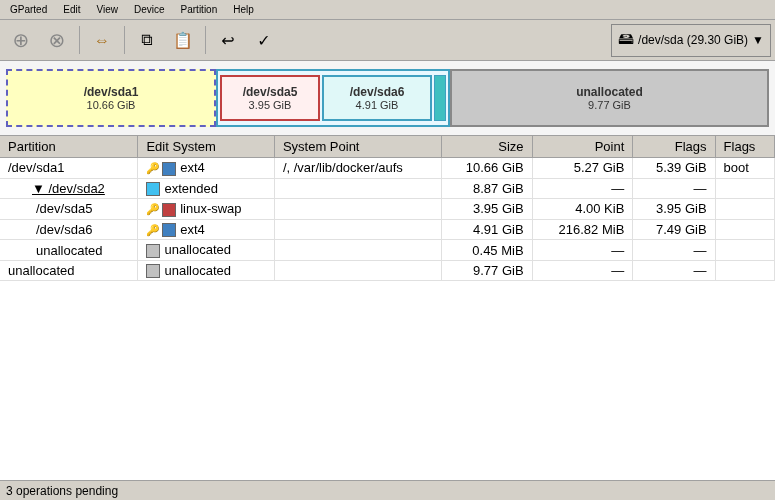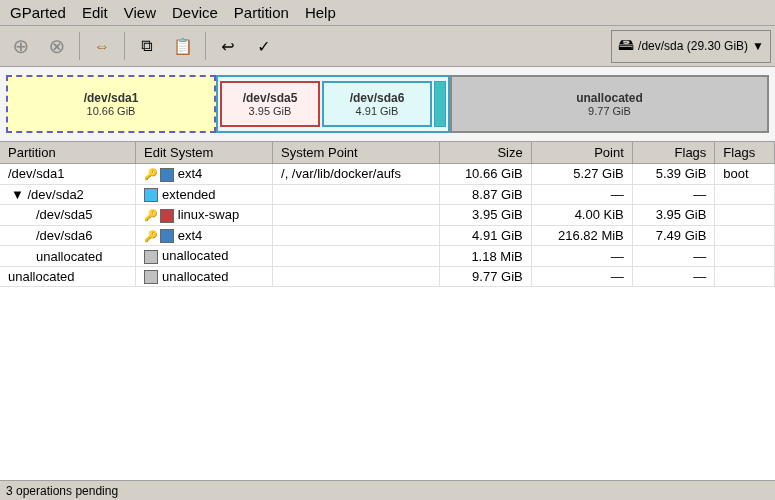--- a/index.html
+++ b/index.html
@@ -19,21 +19,21 @@
       background: #d4d0c8;
       display: flex;
       align-items: center;
       padding: 2px 4px;
       gap: 4px;
       border-bottom: 1px solid #a0a0a0;
     }
     .menu-item {
       padding: 2px 6px;
       cursor: pointer;
-      font-size: 15px;
+      font-size: 10px;
     }
 
     
     #toolbar {
       background: #d4d0c8;
       display: flex;
       align-items: center;
       padding: 3px 4px;
       gap: 2px;
       border-bottom: 1px solid #a0a0a0;
@@ -239,21 +239,21 @@
     <tr>
           <td style="padding-left: 8px;">/dev/sda1</td>
           <td><span style="font-size:11px; color:#555; margin-right:2px;">🔑</span><span style="display:inline-block;width:14px;height:14px;background:#4080c0;border:1px solid #666;vertical-align:middle;margin-right:4px;"></span>ext4</td>
           <td>/, /var/lib/docker/aufs</td>
           <td class="num">10.66 GiB</td>
           <td class="num">5.27 GiB</td>
           <td class="num">5.39 GiB</td>
           <td>boot</td>
         </tr>
         <tr>
-          <td style="padding-left: 11px;">▼ /dev/sda2</td>
+          <td style="padding-left: 32px; text-decoration: underline;">▼ /dev/sda2</td>
           <td><span style="display:inline-block;width:14px;height:14px;background:#40c0f0;border:1px solid #666;vertical-align:middle;margin-right:4px;"></span>extended</td>
           <td></td>
           <td class="num">8.87 GiB</td>
           <td class="num">—</td>
           <td class="num">—</td>
           <td></td>
         </tr>
         <tr>
           <td style="padding-left: 36px;">  /dev/sda5</td>
           <td><span style="font-size:11px; color:#555; margin-right:2px;">🔑</span><span style="display:inline-block;width:14px;height:14px;background:#c04040;border:1px solid #666;vertical-align:middle;margin-right:4px;"></span>linux-swap</td>
@@ -269,21 +269,21 @@
           <td></td>
           <td class="num">4.91 GiB</td>
           <td class="num">216.82 MiB</td>
           <td class="num">7.49 GiB</td>
           <td></td>
         </tr>
         <tr>
           <td style="padding-left: 36px;">  unallocated</td>
           <td><span style="display:inline-block;width:14px;height:14px;background:#c0c0c0;border:1px solid #666;vertical-align:middle;margin-right:4px;"></span>unallocated</td>
           <td></td>
-          <td class="num">1.18 MiB</td>
+          <td class="num">0.45 MiB</td>
           <td class="num">—</td>
           <td class="num">—</td>
           <td></td>
         </tr>
         <tr>
           <td style="padding-left: 8px;">unallocated</td>
           <td><span style="display:inline-block;width:14px;height:14px;background:#c0c0c0;border:1px solid #666;vertical-align:middle;margin-right:4px;"></span>unallocated</td>
           <td></td>
           <td class="num">9.77 GiB</td>
           <td class="num">—</td>

